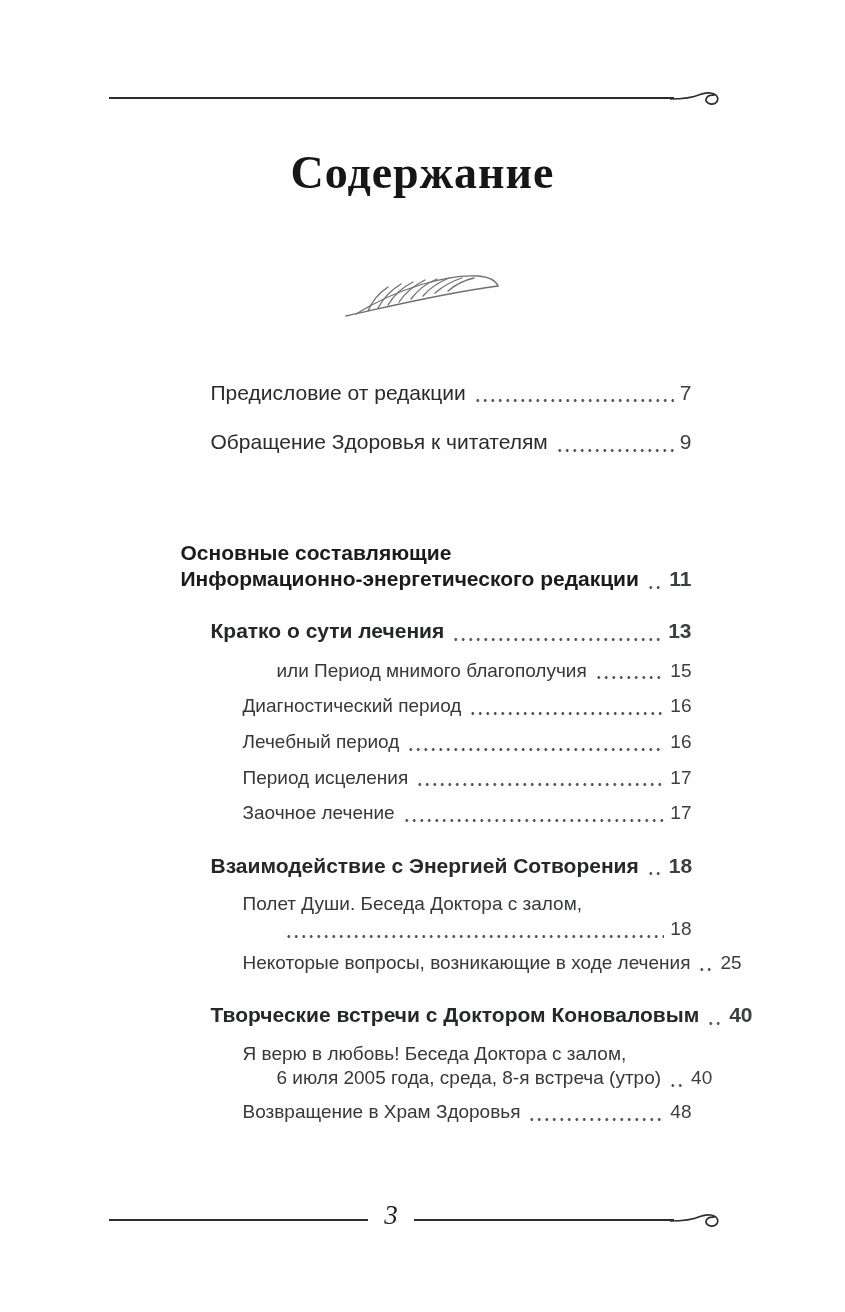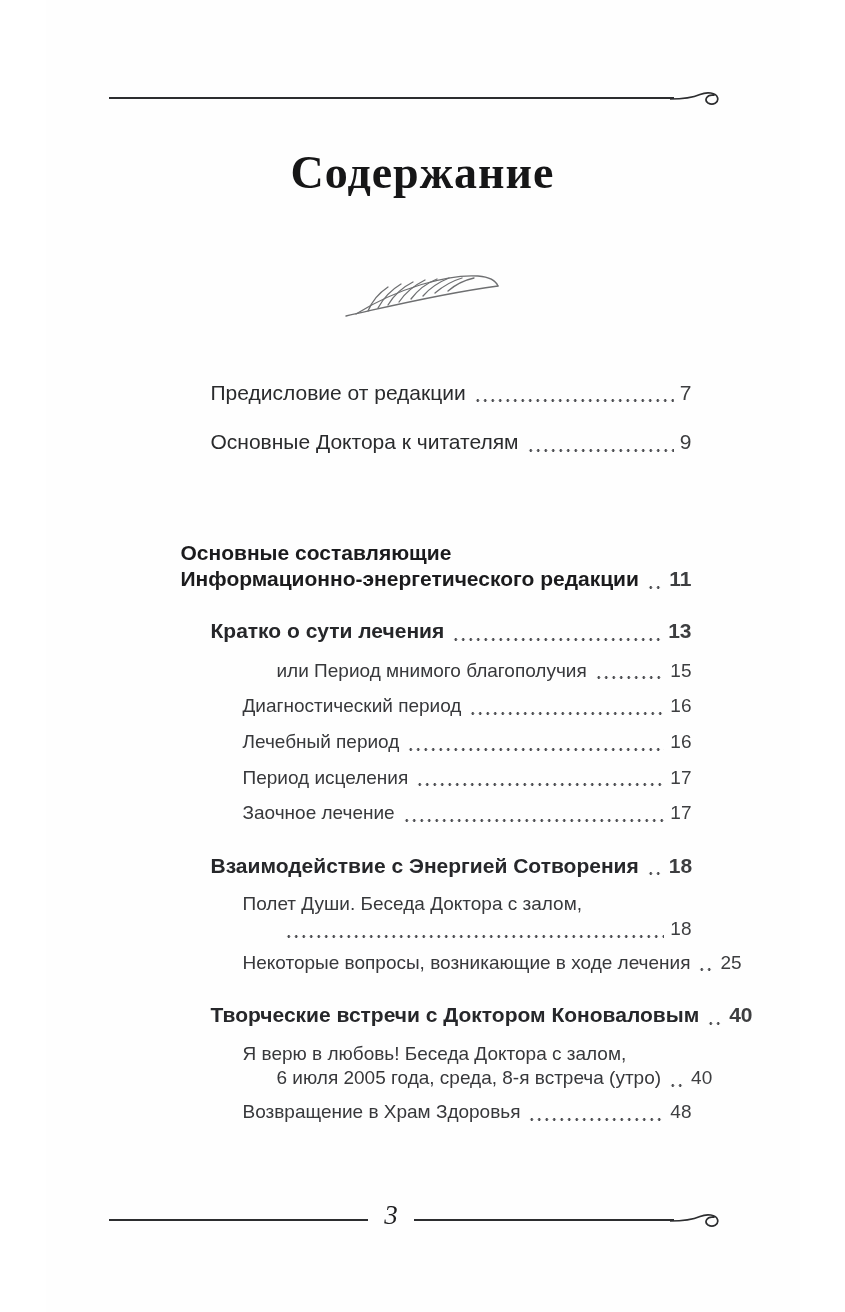--- a/index.html
+++ b/index.html
@@ -137,21 +137,21 @@
     <div class="entry front">
       <div class="line">
         <span class="txt">Предисловие от редакции</span>
         <span class="leader"></span>
         <span class="pg">7</span>
       </div>
     </div>
 
     <div class="entry front mt-22">
       <div class="line">
-        <span class="txt">Основные Доктора к читателям</span>
+        <span class="txt">Обращение Здоровья к читателям</span>
         <span class="leader"></span>
         <span class="pg">9</span>
       </div>
     </div>
 
     <div class="entry part mt-84">
       <div class="line">
         <span class="txt">Основные составляющие</span>
       </div>
       <div class="line">

